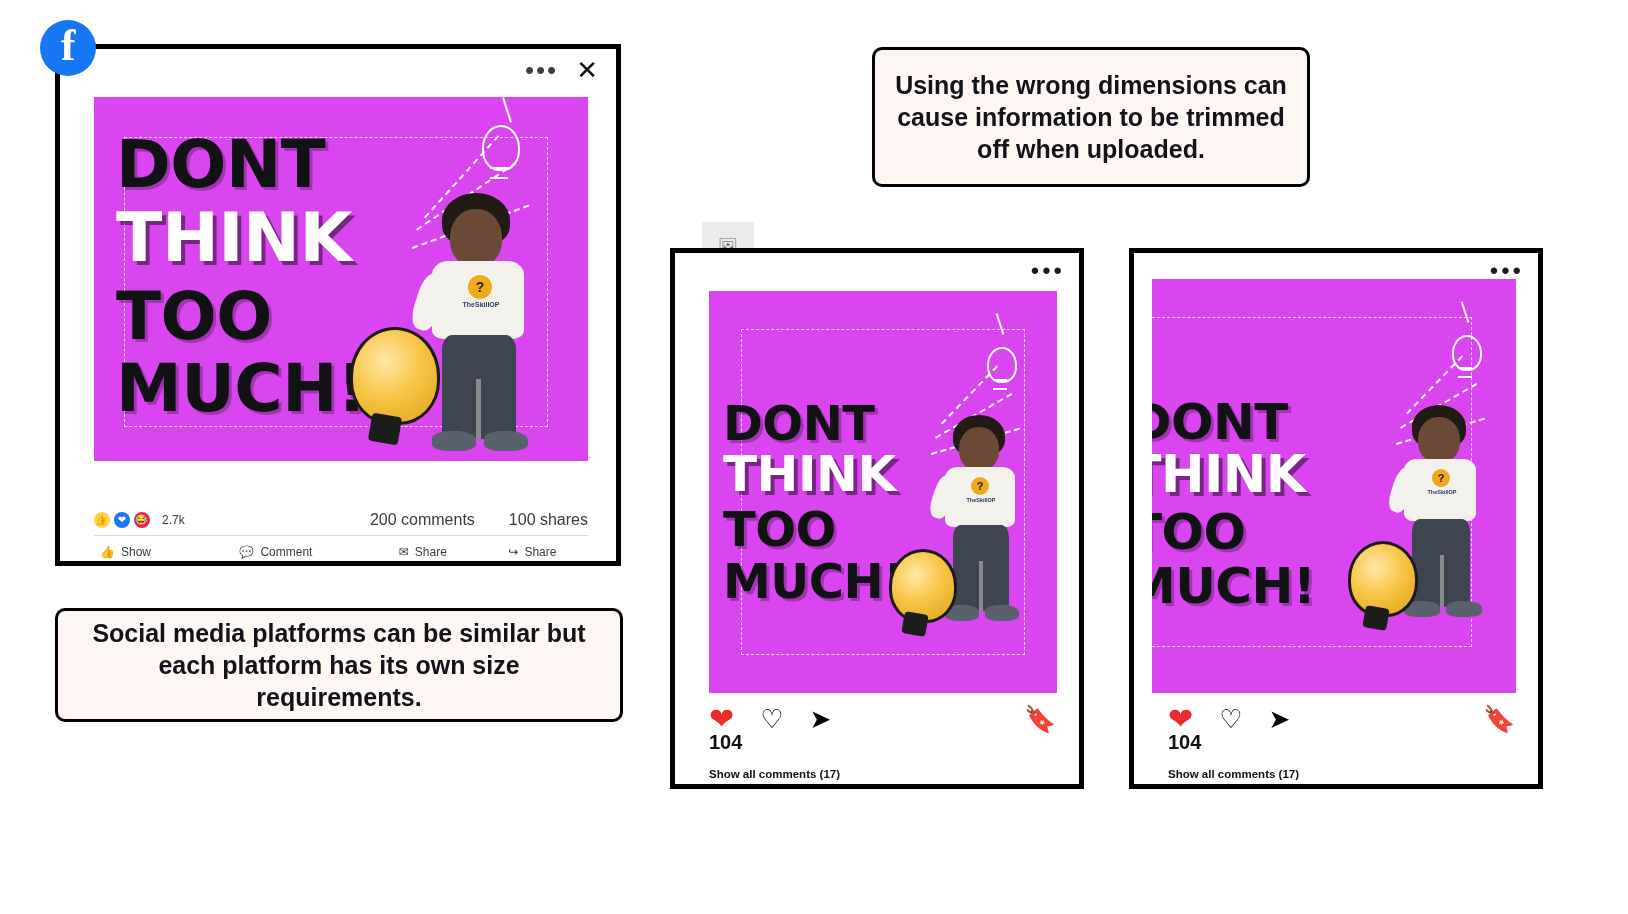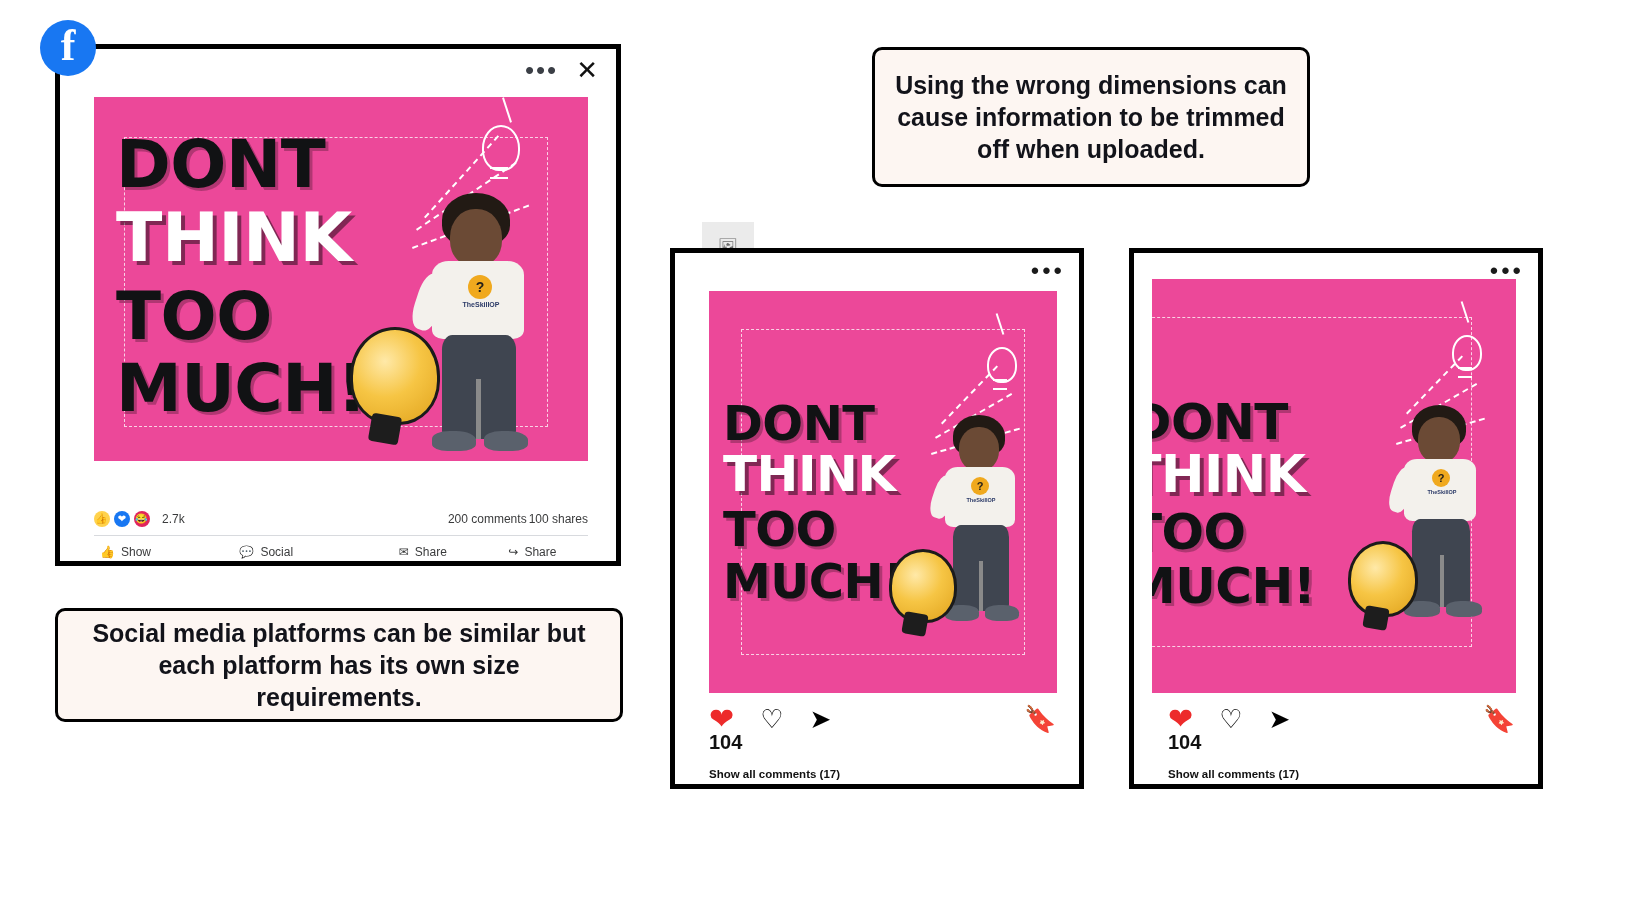--- a/index.html
+++ b/index.html
@@ -52,21 +52,21 @@
     font-weight: bold;
     font-size: 44px;
     line-height: 52px;
     text-align: center;
     z-index: 5;
   }
 
   
   .creative {
     position: absolute;
-    background: #ec4899;
+    background: #d946ef;
     overflow: hidden;
   }
   .safe-area {
     position: absolute;
     border: 1px dashed rgba(255,255,255,.75);
     box-sizing: border-box;
     pointer-events: none;
   }
   .headline {
     position: absolute;
@@ -154,21 +154,21 @@
   }
   .reactions { display:flex; align-items:center; gap:4px; }
   .react {
     width: 16px; height:16px; border-radius:50%;
     display:inline-block; font-size:10px; line-height:16px; text-align:center; color:#fff;
   }
   .r-like { background:#ffd24d; color:#7a5200; }
   .r-love { background:#1877f2; }
   .r-haha { background:#e0245e; }
   .count-text { margin-left: 8px; font-size: 12px; color:#3a3b3c; }
-  .meta-right { display:flex; gap:2px; font-size:12px; color:#3a3b3c; }
+  .meta-right { display:flex; gap:34px; font-size:16px; color:#3a3b3c; }
 
   .fb-actions {
     position: absolute; display:flex; align-items:center;
     border-top: 1px solid #d8dade;
     font-size: 12px; color:#3a3b3c;
   }
   .fb-action { display:flex; align-items:center; gap:6px; }
 
   
   .ig-dots {
@@ -242,21 +242,21 @@
     </span>
   </div>
 
   <div class="fb-actions" style="left:34px; top:486px; width:494px; height:32px;">
     <span class="fb-action" style="width:140px; padding-left:6px;">
       <span>👍</span>
       <span>Show</span>
     </span>
     <span class="fb-action" style="width:160px;">
       <span>💬</span>
-      <span>Social</span>
+      <span>Comment</span>
     </span>
     <span class="fb-action" style="width:110px;">
       <span>✉</span>
       <span>Share</span>
     </span>
     <span class="fb-action" style="width:80px;">
       <span>↪</span>
       <span>Share</span>
     </span>
   </div>

